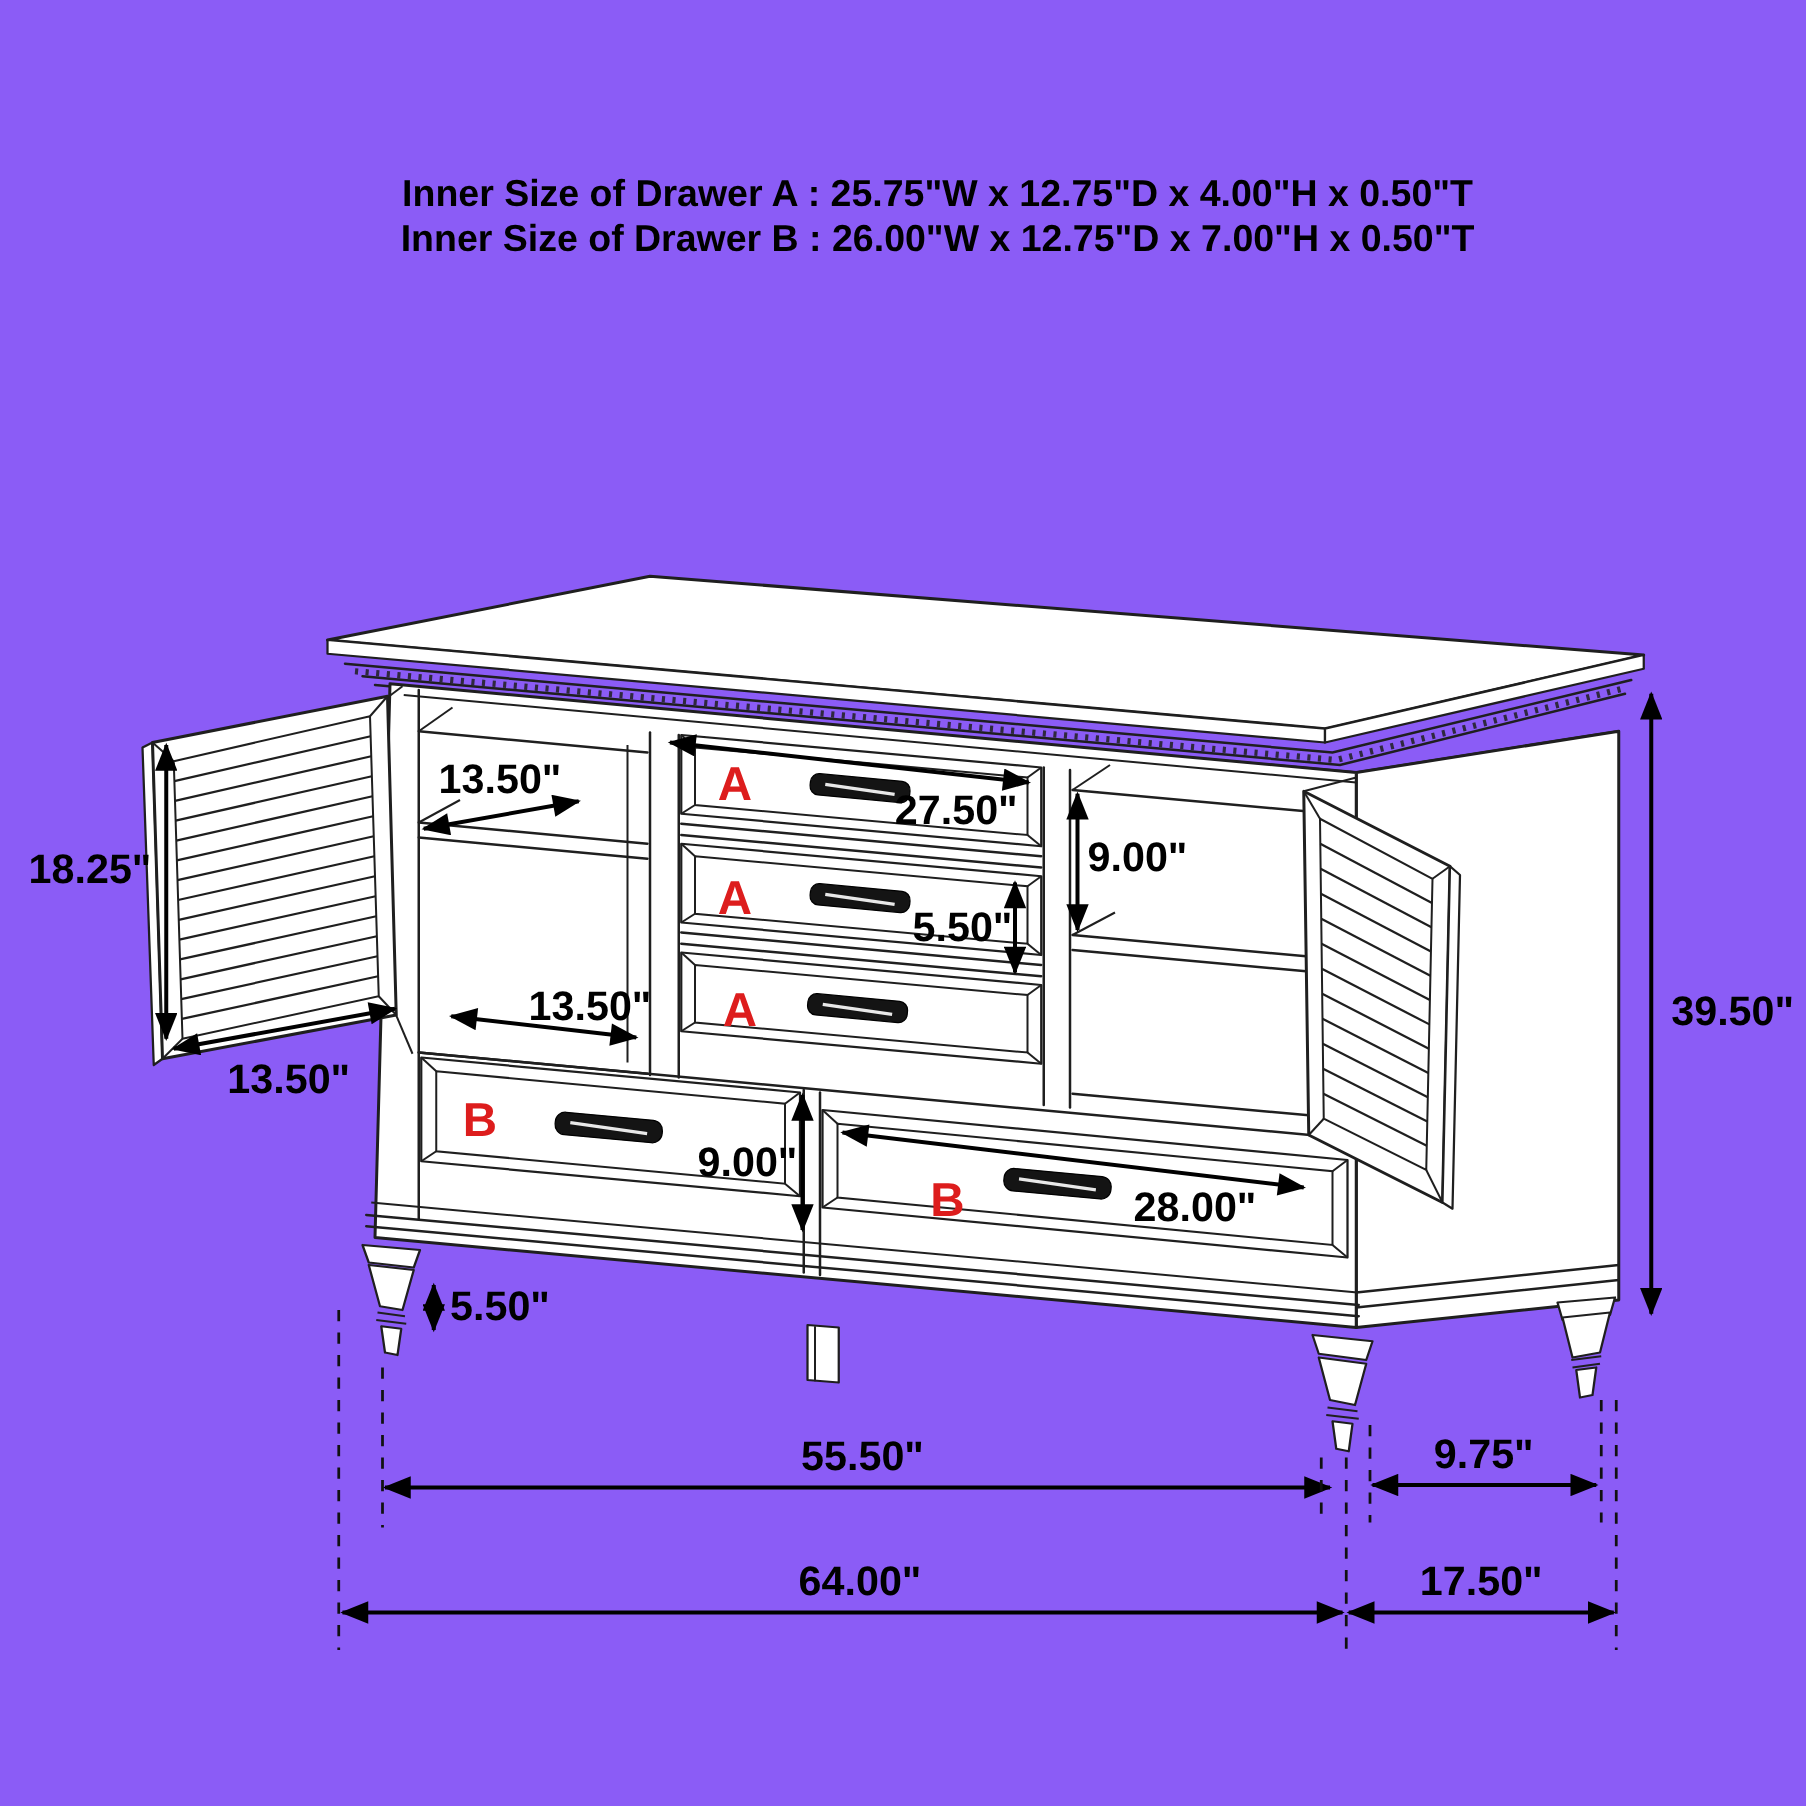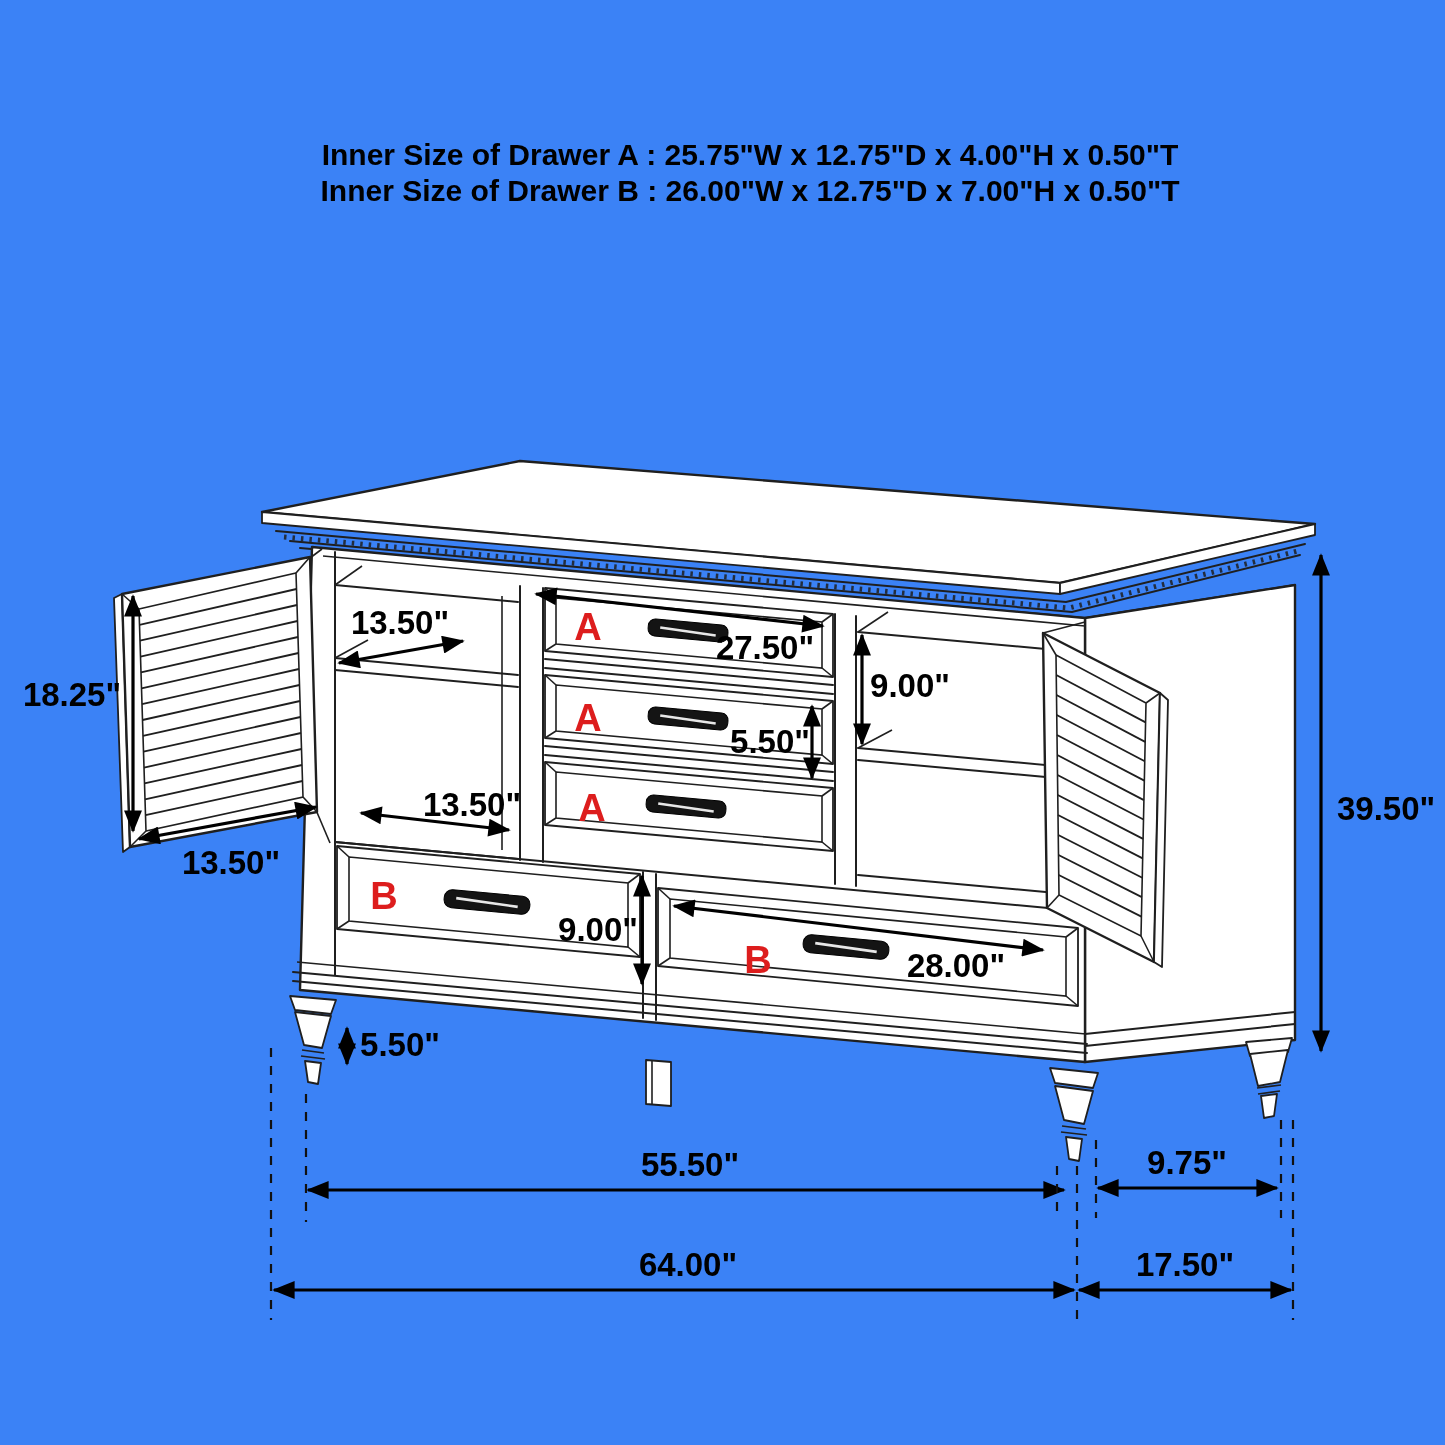--- a/index.html
+++ b/index.html
@@ -1,16 +1,16 @@
 <!DOCTYPE html>
 <html><head>
 <meta charset="utf-8">
 <style>
   html,body{margin:0;padding:0;background:#ffffff;}
-  #stage{position:relative;width:1445px;height:1445px;background:#3b82f6;overflow:hidden;}
+  #stage{position:relative;width:1445px;height:1445px;background:#8b5cf6;overflow:hidden;}
   svg{position:absolute;left:0;top:0;}
   .ln{stroke:#1f1f1f;stroke-width:2;fill:none;stroke-linecap:round;}
   .lnt{stroke:#1f1f1f;stroke-width:1.6;fill:none;}
   .face{fill:#ffffff;stroke:#1f1f1f;stroke-width:2.4;stroke-linejoin:round;}
   .facethin{fill:#ffffff;stroke:#1f1f1f;stroke-width:1.8;stroke-linejoin:round;}
   .hatch{stroke:#1f1f1f;stroke-width:5;fill:none;stroke-dasharray:2.5 6;opacity:.85;}
   .dim{stroke:#000;stroke-width:3.2;fill:none;marker-start:url(#ah);marker-end:url(#ah);}
   .guide{stroke:#111;stroke-width:2.2;fill:none;stroke-dasharray:9 9;}
   .hdl{fill:#141414;stroke:#000;stroke-width:1;}
   .glint{stroke:#fff;stroke-width:2.6;fill:none;opacity:.9;}

